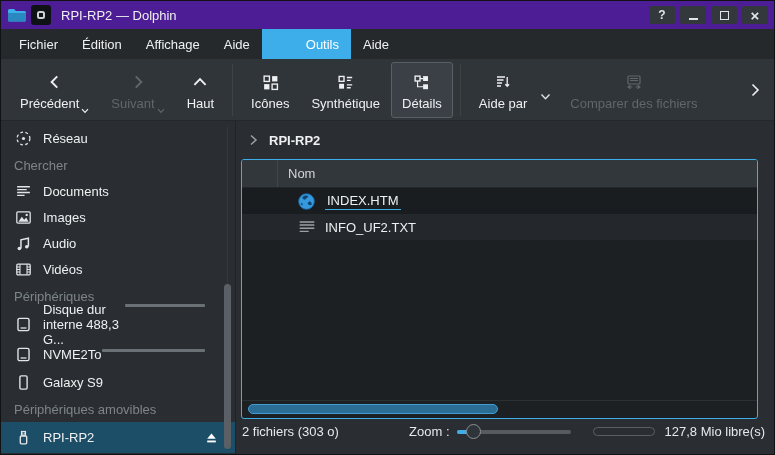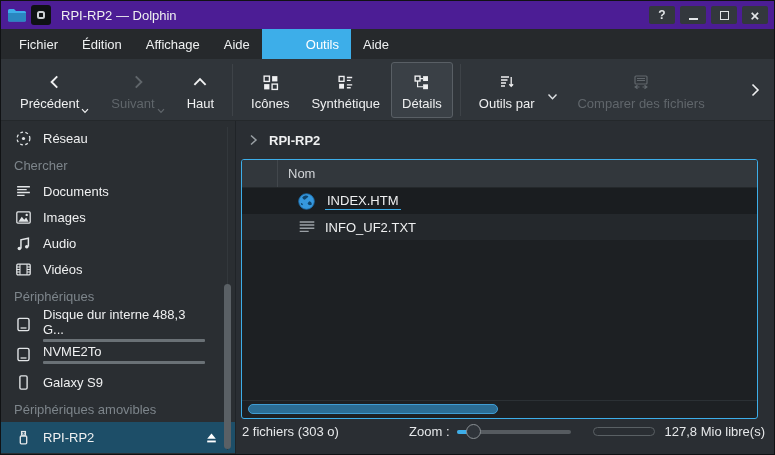--- a/index.html
+++ b/index.html
@@ -44,21 +44,21 @@
   
   .body { display:flex; height:335px; }
   
   .sidebar { width:235px; background:#2a2e32; border-right:1px solid #202428; position:relative;
              padding-top:4px; flex:none; }
   .side-item { display:flex; align-items:center; height:26px; padding-left:13px; }
   .side-item .sicon { width:18px; height:18px; margin-right:11px; display:flex; align-items:center;
                       justify-content:center; color:#e2e5e7; flex:none; }
   .section-label { color:#7d858b; padding:7px 0 5px 13px; }
   .device { height:30px; }
-  .dev-col { display:flex; flex-direction:column; justify-content:center; width:162px; }
+  .dev-col { display:flex; flex-direction:row; justify-content:center; width:162px; }
   .cap-bar { height:3px; width:162px; margin-top:2px; background:#6a7176; border-radius:1px; overflow:hidden; }
   .cap-fill { height:3px; background:#3daee9; }
   .side-item.selected { background:#1d4e68; height:31px; }
   .eject { margin-left:auto; margin-right:16px; color:#ffffff; display:flex; }
   .side-scroll-track { position:absolute; right:7px; top:6px; bottom:6px; width:1px; background:#33383c; }
   .side-scroll-thumb { position:absolute; right:4px; top:163px; height:165px; width:7px;
                        background:#5a6065; border-radius:4px; }
   
   .main { flex:1; display:flex; flex-direction:column; background:#2a2e33; min-width:0; }
   .breadcrumb { height:38px; display:flex; align-items:center; padding-left:12px; gap:10px; }
@@ -205,21 +205,21 @@
       <span class="tlabel">Détails</span>
     </div>
     <div class="tsep"></div>
     <div class="tbtn">
       <span class="ticon">
         <svg width="18" height="18" viewBox="0 0 18 18">
             <path d="M3 4 h8 M3 7 h6.5 M3 10 h5 M3 13 h4" stroke="currentColor" stroke-width="1.3"></path>
             <path d="M13.2 4 v9 M11.3 11.2 l1.9 2 1.9-2" fill="none" stroke="currentColor" stroke-width="1.3"></path>
           </svg>
       </span>
-      <span class="tlabel">Outils par</span>
+      <span class="tlabel">Aide par</span>
     </div>
     <span class="sort-caret">
       <svg width="11" height="8" viewBox="0 0 11 8">
           <path d="M1.5 1.5 L5.5 5.8 L9.5 1.5" fill="none" stroke="currentColor" stroke-width="1.4"></path>
         </svg>
     </span>
     <div class="tbtn disabled">
       <span class="ticon">
         <svg width="20" height="18" viewBox="0 0 20 18">
             <rect x="4" y="3" width="12" height="8" rx="1" fill="none" stroke="currentColor" stroke-width="1.2"></rect>

